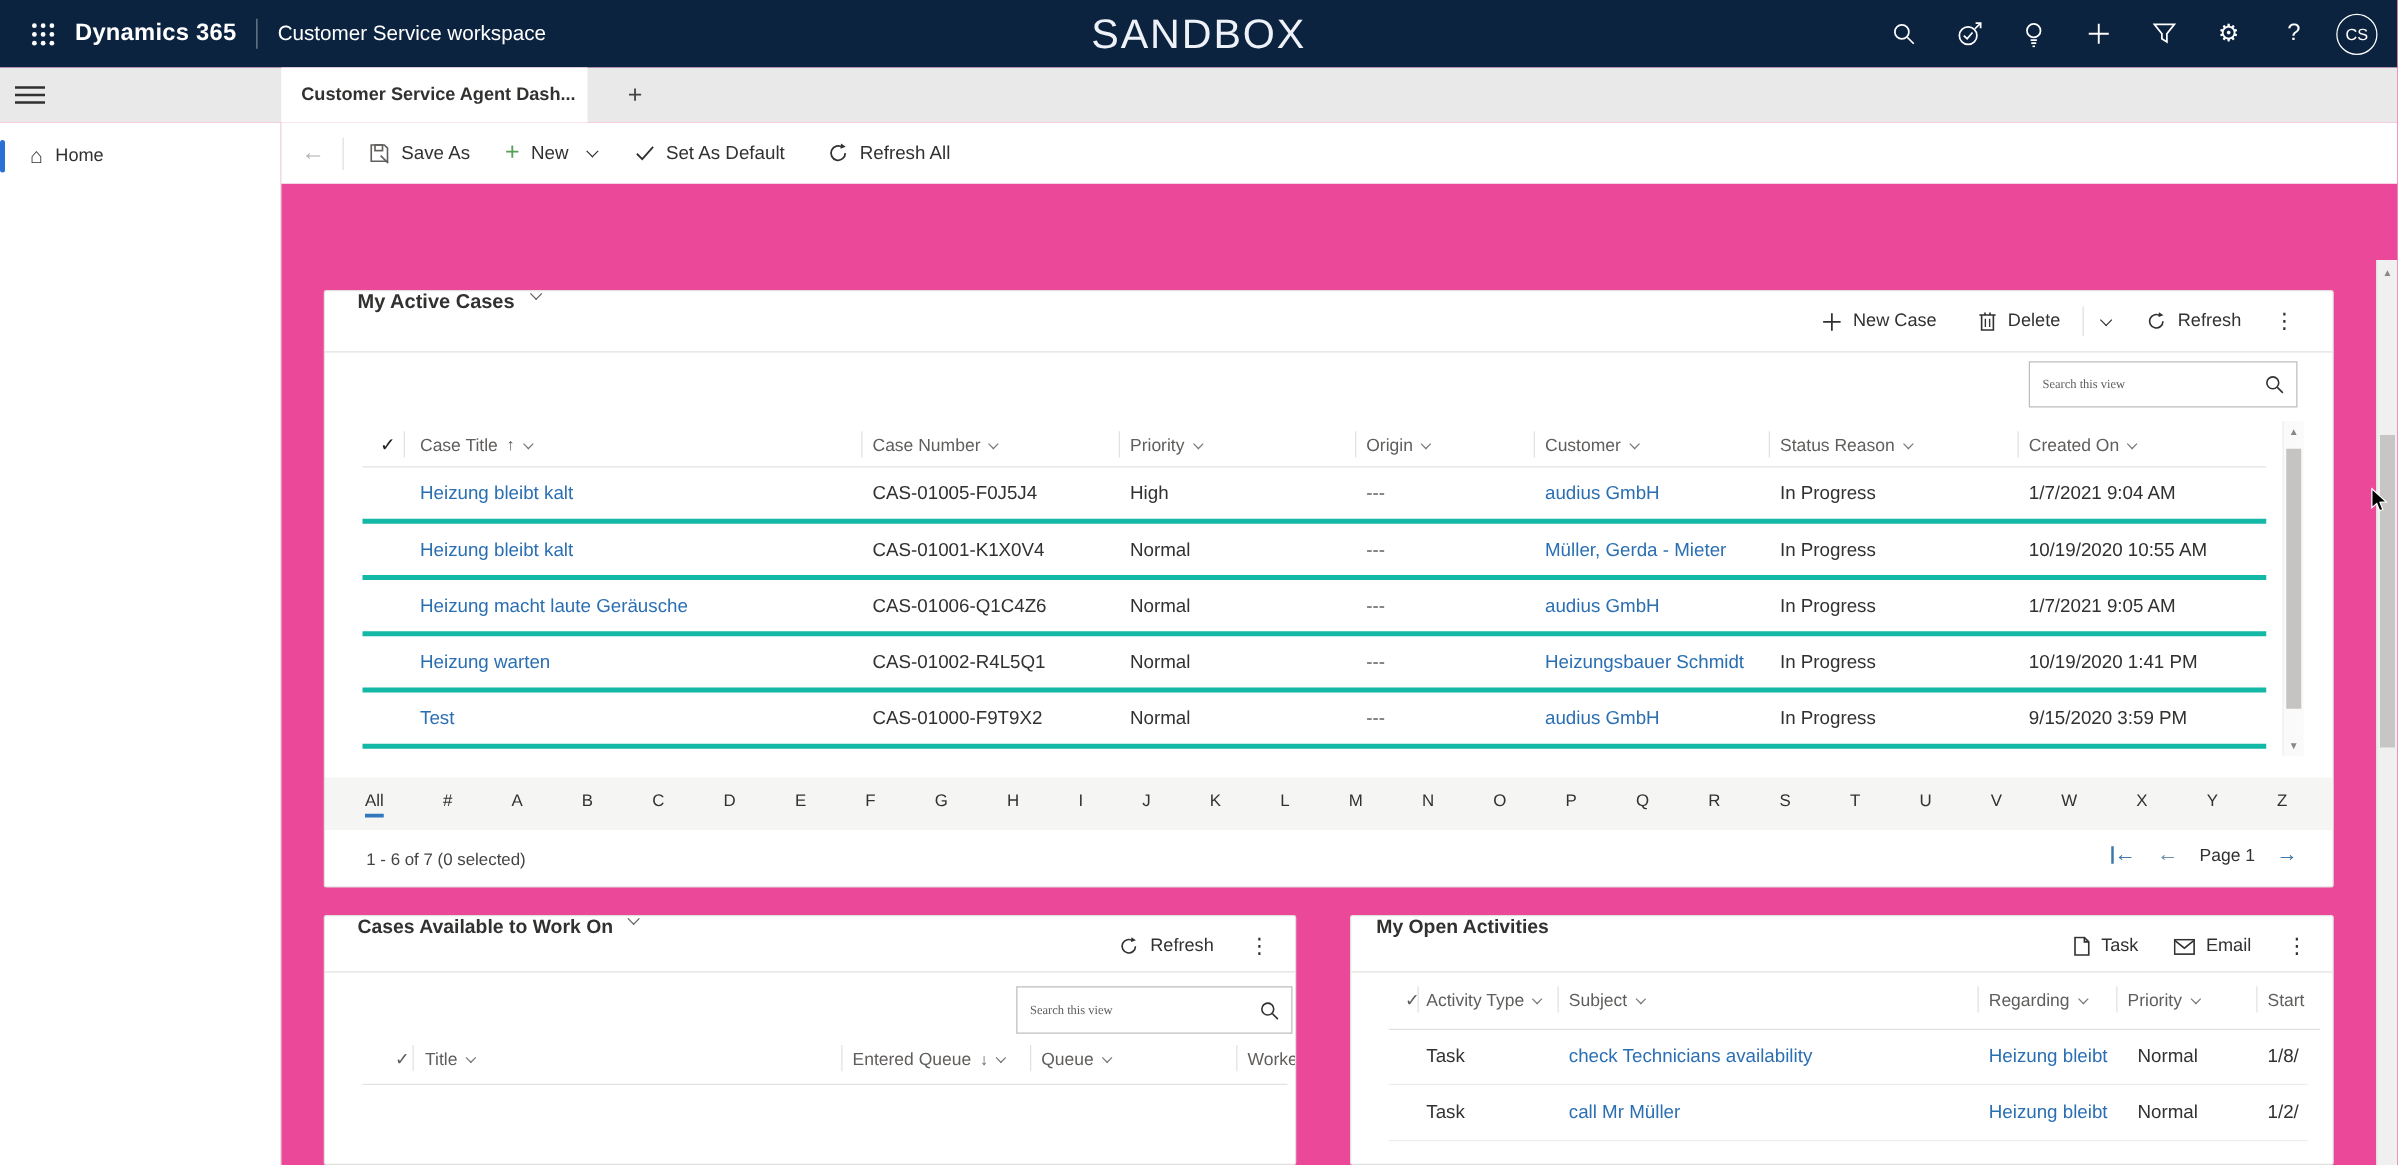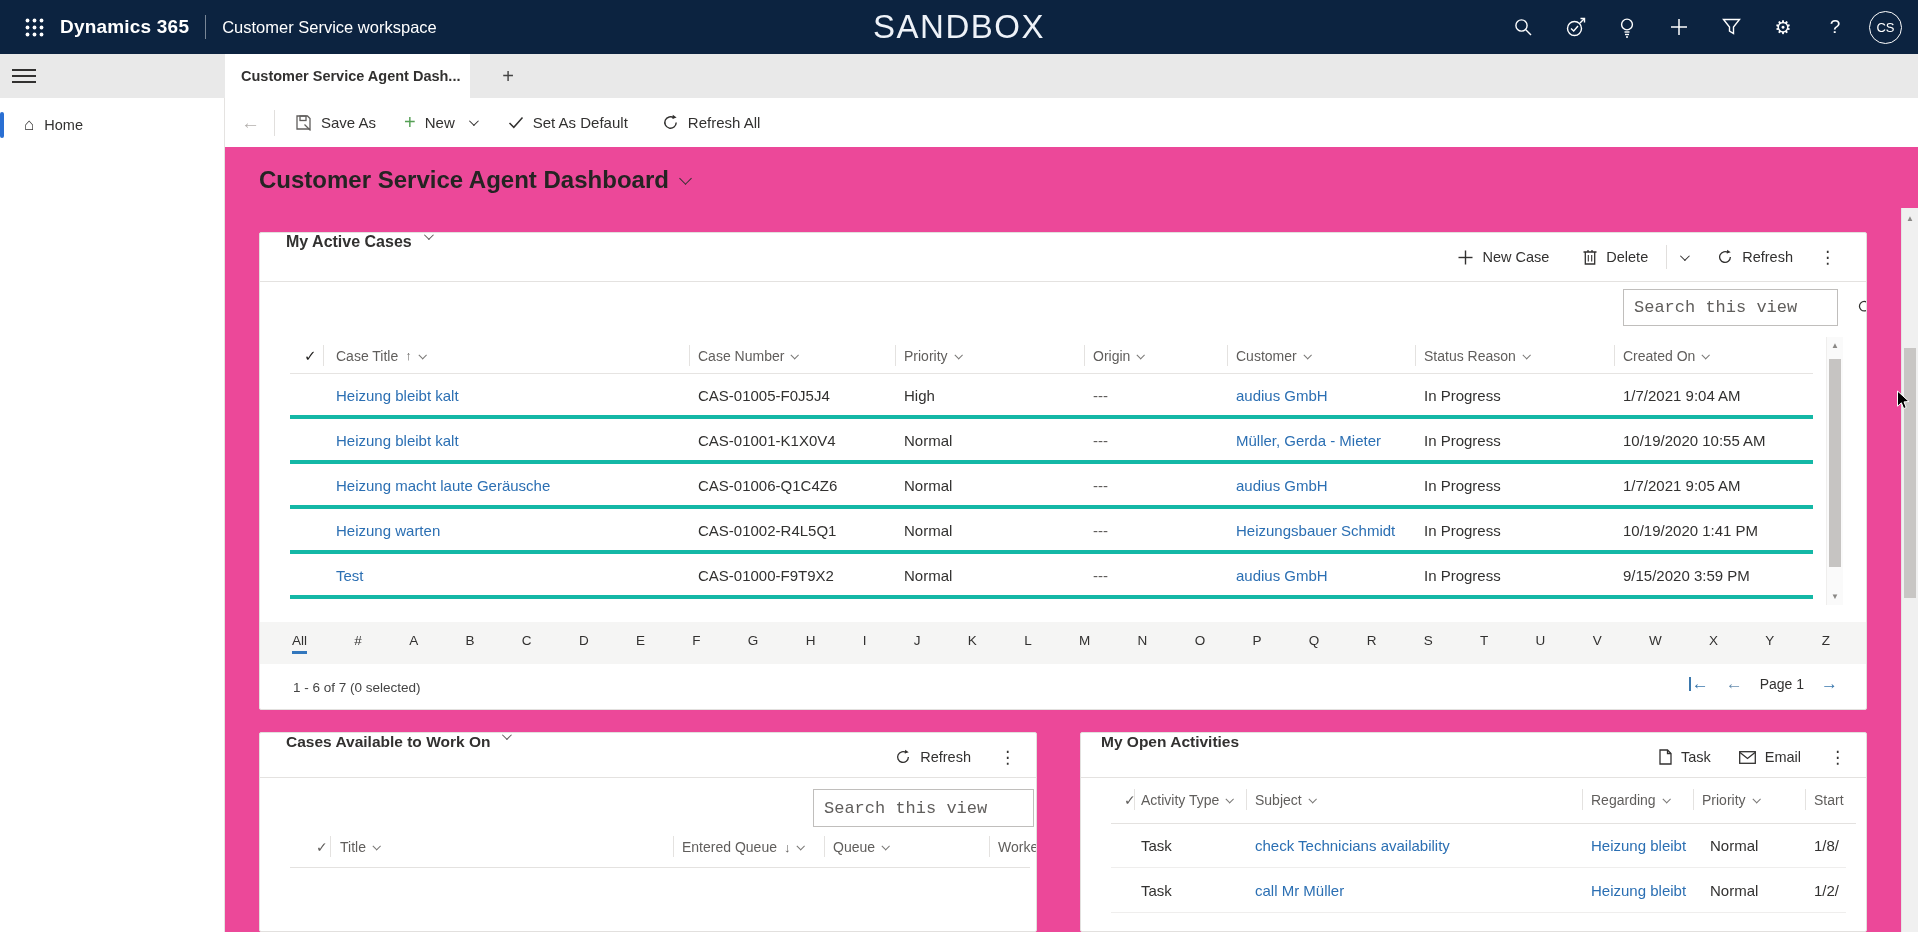--- a/index.html
+++ b/index.html
@@ -53,21 +53,21 @@
   #card-activities { left:1080px; top:732px; width:787px; height:200px; }
   .card-title { font-size:16px; font-weight:700; color:#323130; white-space:nowrap; }
   .card-head { position:absolute; left:0; top:0; width:100%; height:48px; display:flex; align-items:flex-start; padding-left:26px; gap:12px; }
   .head-actions { position:absolute; top:0; height:48px; display:flex; align-items:center; color:#323130; font-size:14.5px; }
   .hbtn { display:flex; align-items:center; gap:9px; cursor:pointer; white-space:nowrap; }
   .vsep { width:1px; height:24px; background:#e1dfdd; }
   .dots { font-size:17px; color:#323130; cursor:pointer; padding:0 6px; letter-spacing:0; }
   .head-divider { position:absolute; left:0; width:100%; height:1px; background:#e4e2e0; }
 
   .searchbox { position:absolute; border:1px solid #c0bebc; background:#fff; display:flex; align-items:center; }
-  .searchbox input { border:none; outline:none; flex:1; font-size:17px; color:#323130; padding:0 8px 0 10px; font-family:Liberation Mono, monospace; background:transparent; }
+  .searchbox input { border:none; outline:none; flex:1; font-size:10px; color:#323130; padding:0 8px 0 10px; font-family:Liberation Serif, serif; background:transparent; }
   .searchbox input::placeholder { color:#605e5c; }
   .searchbox svg { margin-right:9px; flex:none; }
 
   
   .ghead { position:absolute; left:30px; top:104px; width:1523px; height:37px; border-bottom:1px solid #e6e4e2; }
   .h { position:absolute; top:0; height:37px; display:flex; align-items:center; gap:7px; font-size:14px; color:#605e5c; white-space:nowrap; cursor:pointer; }
   .hdiv { position:absolute; top:8px; width:1px; height:21px; background:#e4e2e0; }
   .hcheck { font-size:15px; font-weight:700; color:#201f1e; }
   .sort { font-size:13px; color:#605e5c; }
   .chev-s { display:inline-block; width:6px; height:6px; border-right:1.2px solid #7a7977; border-bottom:1.2px solid #7a7977; transform:rotate(45deg) translateY(-1px); }
@@ -214,24 +214,20 @@
     </div>
     <div class="cmd" style="margin-left:34px;align-items:flex-end;">
       <svg width="17" height="17" viewBox="0 0 17 17">
           <path d="M14.2 8.5 A5.7 5.7 0 1 1 12 4" fill="none" stroke="#323130" stroke-width="1.4"></path>
           <polygon points="10.8,0.8 14.6,3.4 10.4,4.9" fill="#323130"></polygon>
         </svg>
       <span>Refresh All</span>
     </div>
   </div>
 
-  <div class="page-title">
-    <span class="t">Customer Service Agent Dashboard</span>
-    <span class="chev-lg"></span>
-  </div>
 
   <div class="card" id="card-active">
     <div class="card-head">
       <span class="card-title">My Active Cases</span>
       <span class="chev"></span>
     </div>
     <div class="head-actions" style="right:24px;">
       <div class="hbtn">
         <svg width="15" height="15" viewBox="0 0 15 15">
             <line x1="7.5" y1="0.5" x2="7.5" y2="14.5" stroke="#323130" stroke-width="1.4"></line>

